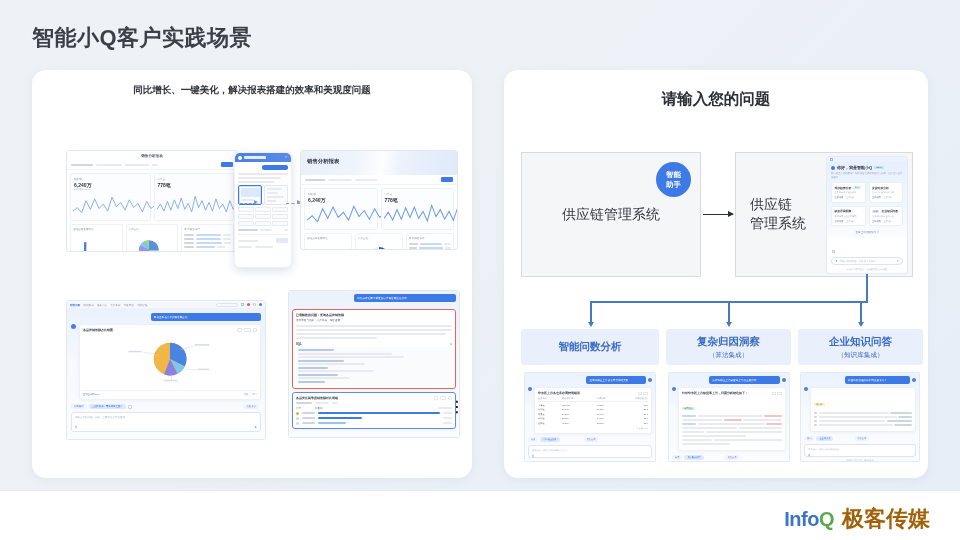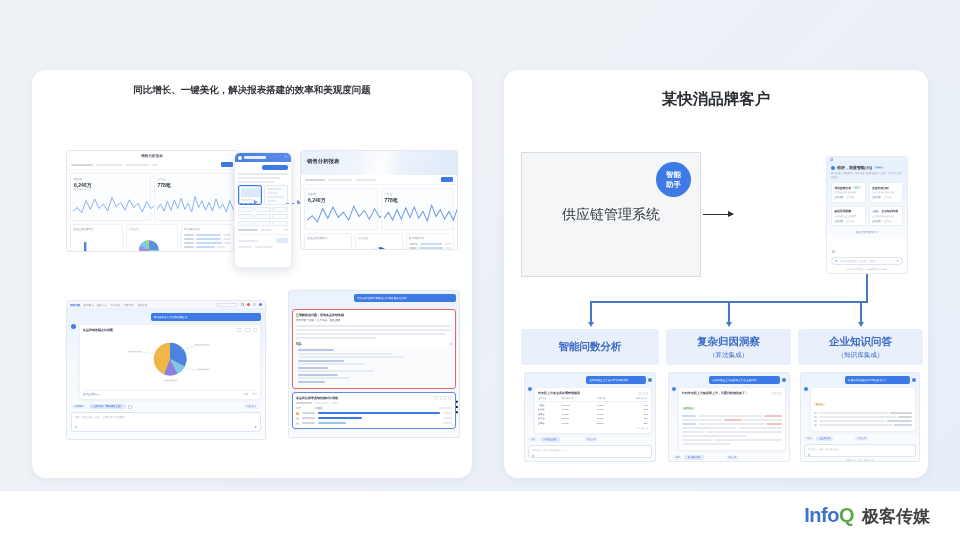--- a/index.html
+++ b/index.html
@@ -224,32 +224,33 @@
   .footer-rule { position: absolute; left: 0; right: 0; top: 0; height: 1px; background: #e8edf3; }
   .qcon { position: absolute; left: 30px; top: 8px; }
   .qcon-word { font-size: 28px; font-weight: bold; letter-spacing: -1px; line-height: 1; }
   .qcon-q { color: #4e9e3e; }
   .qcon-con { color: #3d74c9; }
   .qcon-sub { font-size: 8.4px; color: #4a4f57; letter-spacing: 2.4px; margin-top: 3px; font-weight: bold; }
   .infoq { position: absolute; right: 30px; top: 14px; display: flex; align-items: baseline; gap: 8px; }
   .infoq-word { font-size: 20px; font-weight: bold; letter-spacing: -0.5px; }
   .infoq-info { color: #3d74c9; }
   .infoq-q { color: #5aa84a; }
-  .infoq-cn { font-size: 17px; color: #404040; font-weight: bold; }
+  .infoq-cn { font-size: 22px; color: #a16207; font-weight: bold; }
 
   .tinytxt { height: 2px; background: #e7ebf1; border-radius: 1px; }
   .tinytxt.d { background: #cfd6e0; }
   .tinytxt.b { background: #c6d9f5; }
   .stack > div { margin-bottom: 2px; }
 </style>
 </head>
 <body>
 
 <div class="slide">
 
+  <div class="slide-title">智能小Q客户实践场景</div>
 
   <div class="card" id="card-left">
     <div class="card-sub">同比增长、一键美化，解决报表搭建的效率和美观度问题</div>
   </div>
 
   <div class="mock" id="dashA">
     <div class="dash-title">销售分析报表</div>
     <div class="dash-filter">
       <div class="tinytxt d" style="width:22px"></div>
       <div class="tinytxt" style="width:26px"></div>
@@ -602,35 +603,41 @@
             <div style="width:18%;height:2.4px;background:#9cc1f0;border-radius:1px"></div>
             <div style="flex:1"></div>
             <div class="tinytxt" style="width:9px"></div>
           </div>
         </div>
       </div>
     </div>
   </div>
 
   <div class="card" id="card-right">
-    <div class="card-title">某快消品牌客户</div>
+    <div class="card-title">请输入您的问题</div>
   </div>
 
   <div class="flowbox" id="sysA">
     <div class="sys-label">供应链管理系统</div>
     <div class="assist-badge">
       <span>
         <span style="display:block">智能</span>
         <span style="display:block">助手</span>
       </span>
     </div>
   </div>
 
   <div class="flow-arrow" style="left:703px;top:214px;width:30px"></div>
 
+  <div class="flowbox" id="sysB">
+    <div class="sys-label" style="position:absolute;left:14px;top:42px;text-align:left">
+      <div>供应链</div>
+      <div>管理系统</div>
+    </div>
+  </div>
 
   <div id="miniChat">
     <div style="height:5px;display:flex;align-items:center;padding:0 3px;background:#eaf2fd">
       <div style="width:3px;height:3px;border:.4px solid #9db5d8"></div>
     </div>
     <div class="mc-hero">
       <div style="display:flex;align-items:center;gap:2px">
         <div style="width:4px;height:4px;border-radius:50%;background:#3d7ae5"></div>
         <div class="mc-greet">你好，我是智能小Q</div>
         <div style="font-size:2.4px;background:#c6e0fb;color:#2f5fbd;border-radius:1px;padding:0 2px">NEW</div>

